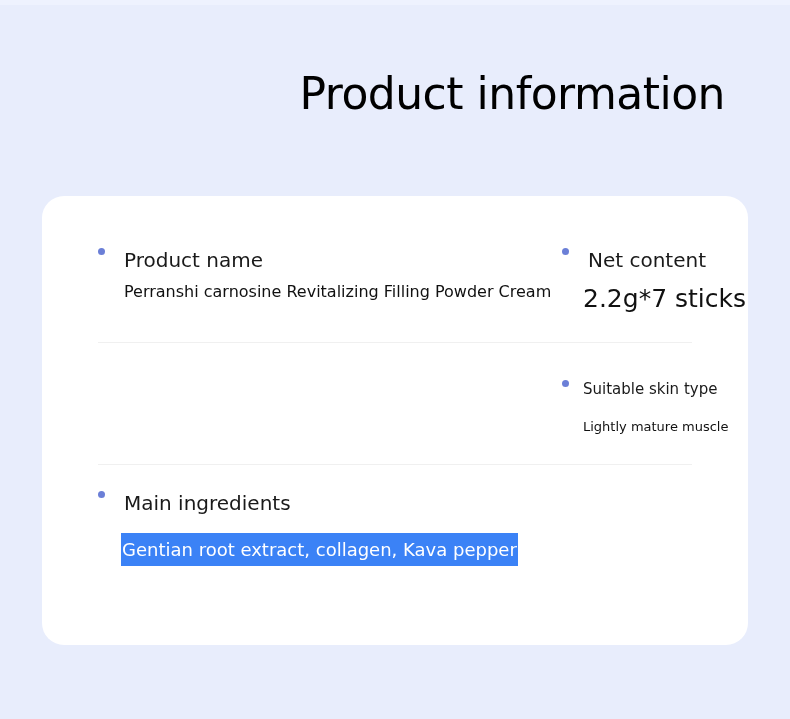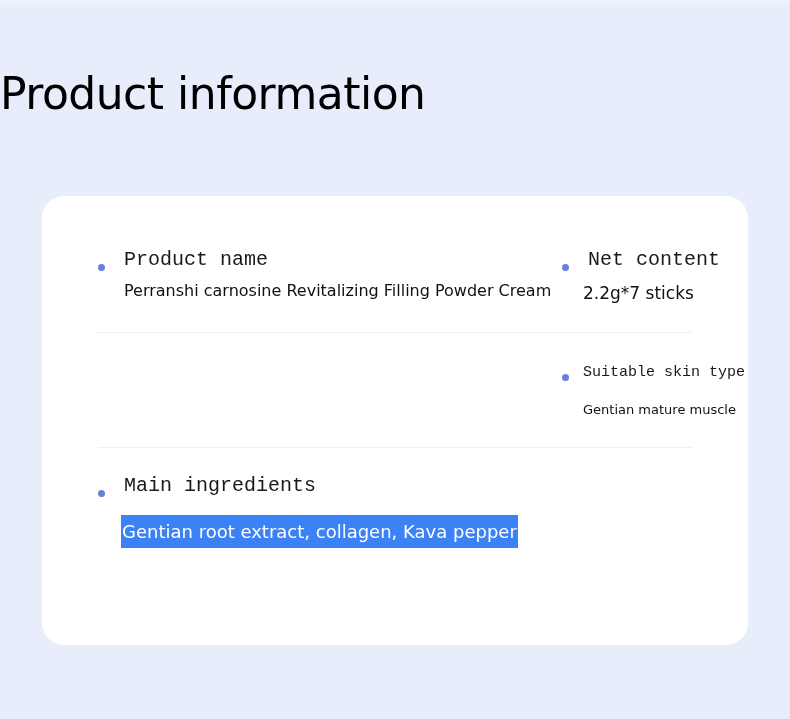--- a/index.html
+++ b/index.html
@@ -20,20 +20,21 @@
     left: 0;
     width: 790px;
     height: 5px;
     background: #eef2fe;
   }
   .page-title {
     position: absolute;
     left: 0;
     top: 70px;
     width: 725px;
+    text-align: right;
     font-family: "DejaVu Sans", sans-serif;
     font-size: 44px;
     font-weight: 400;
     color: #000000;
     letter-spacing: -0.5px;
     line-height: 1.1;
   }
   .card {
     position: absolute;
     left: 42px;
@@ -62,22 +63,21 @@
   .col-left {
     width: 464px;
     box-sizing: border-box;
   }
   .col-right {
     width: 130px;
     box-sizing: border-box;
   }
   .field-head {
     display: flex;
-    align-items: flex-end;
-    font-family: Liberation Mono, monospace;
+    align-items: flex-start;
   }
   .bullet {
     width: 7px;
     height: 7px;
     border-radius: 50%;
     background: #6b7fd7;
     flex: 0 0 auto;
   }
   .label-main {
     font-size: 20px;
@@ -93,21 +93,21 @@
     margin-left: 14px;
     white-space: nowrap;
   }
   .value-main {
     font-size: 16px;
     color: #111111;
     margin-left: 26px;
     white-space: nowrap;
   }
   .value-big {
-    font-size: 17px;
+    font-size: 25px;
     color: #111111;
     margin-left: 21px;
     white-space: nowrap;
   }
   .value-small {
     font-size: 13px;
     color: #111111;
     margin-left: 21px;
     white-space: nowrap;
   }
@@ -117,21 +117,21 @@
   .r1 .col-left .field-head { }
   .r1 .value-main { margin-top: 10px; }
   .r1 .col-right .field-head { }
   .r1 .value-big { margin-top: 12px; }
 
   .d1 { margin-top: 29px; }
 
   
   .r2 { padding-top: 28px; }
   .r2 .value-main { margin-top: 22px; }
-  .r2 .col-right .field-head { margin-top: 3px; }
+  .r2 .col-right .field-head { margin-top: 9px; }
   .r2 .value-small { margin-top: 21px; }
 
   .d2 { margin-top: 30px; }
 
   
   .r3 { padding-top: 26px; }
 
   .highlight-wrap {
     margin-top: 17px;
     margin-left: 23px;
@@ -179,21 +179,21 @@
     <div class="row-divider d1"></div>
 
     <div class="row r2">
       <div class="col-left">
       </div>
       <div class="col-right">
         <div class="field-head">
           <span class="bullet"></span>
           <span class="label-small">Suitable skin type</span>
         </div>
-        <div class="value-small">Gentian mature muscle</div>
+        <div class="value-small">Lightly mature muscle</div>
       </div>
     </div>
 
     <div class="row-divider d2"></div>
 
     <div class="row r3">
       <div class="col-left">
         <div class="field-head">
           <span class="bullet"></span>
           <span class="label-main">Main ingredients</span>

